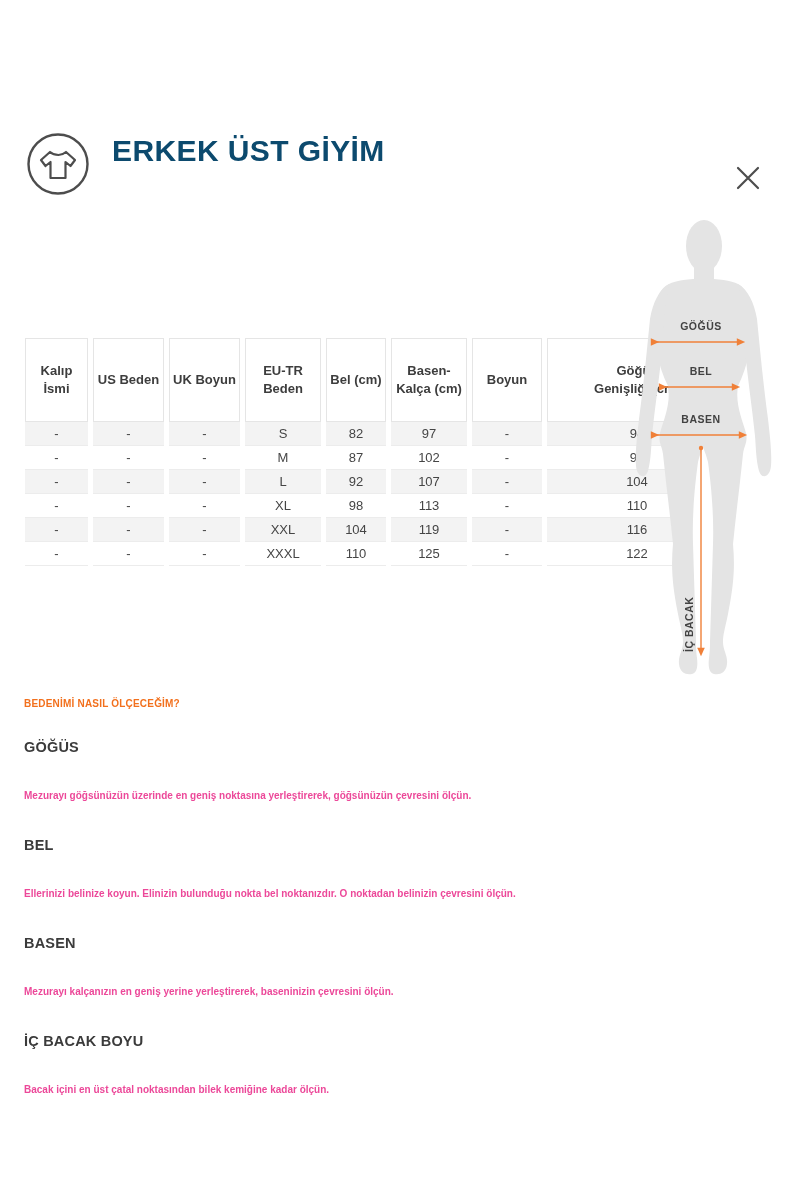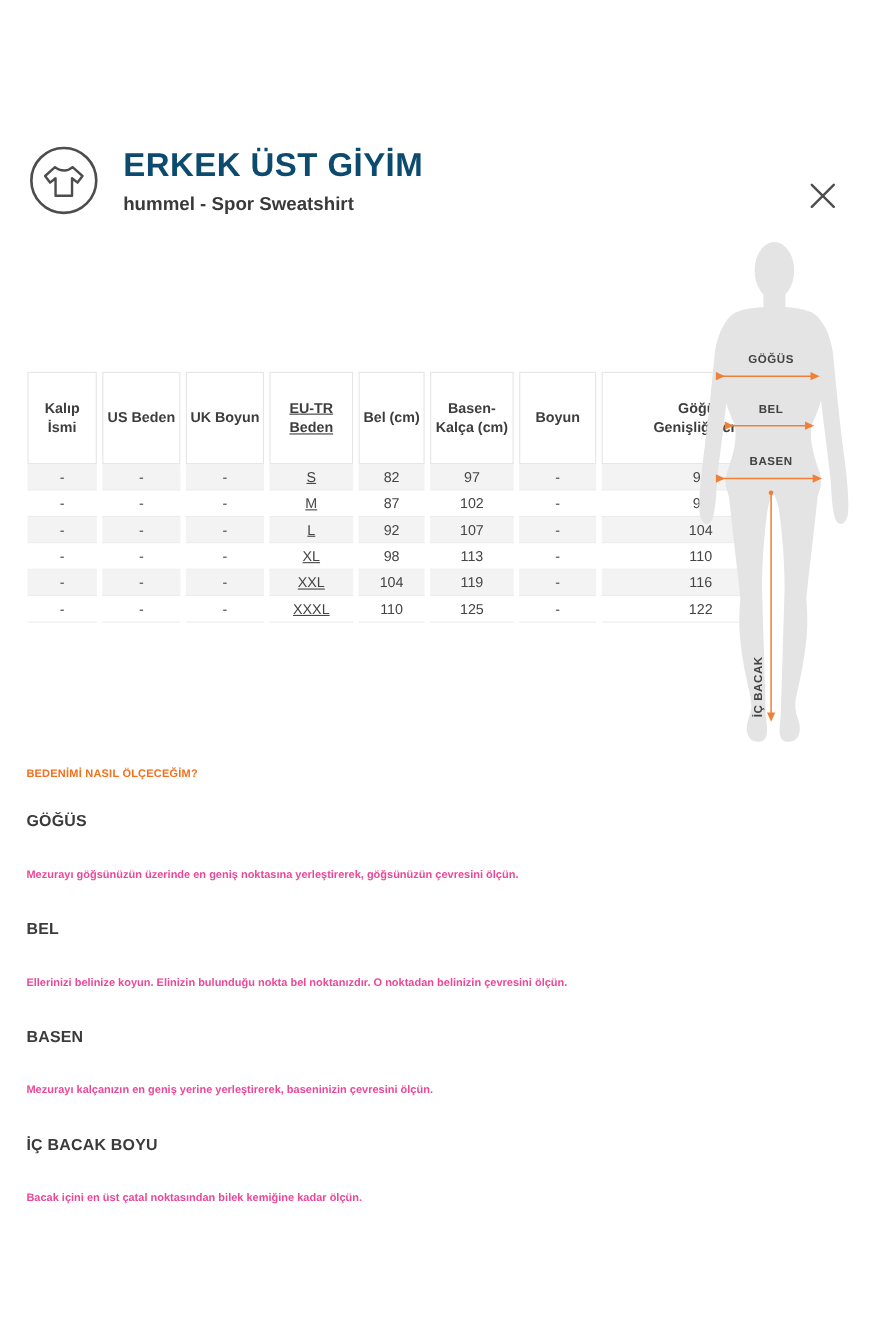--- a/index.html
+++ b/index.html
@@ -41,21 +41,21 @@
   }
   .size-table td{
     font-size:13px;color:#454545;text-align:center;
     padding:2px;height:19px;border-bottom:1px solid #ececec;
     background:#fff;
   }
   .size-table tbody tr:nth-child(odd) td{background:#f3f3f3;}
   .size-table th:nth-child(1),.size-table td:nth-child(1){width:57px;margin-left:48px;}
   .size-table th:nth-child(2),.size-table td:nth-child(2){width:65px;}
   .size-table th:nth-child(3),.size-table td:nth-child(3){width:65px;}
-  .size-table th:nth-child(4),.size-table td:nth-child(4){width:70px;text-decoration:underline;}
+  .size-table th:nth-child(4),.size-table td:nth-child(4){width:70px;}
   .size-table th:nth-child(5),.size-table td:nth-child(5){width:54px;}
   .size-table th:nth-child(6),.size-table td:nth-child(6){width:70px;}
   .size-table th:nth-child(7),.size-table td:nth-child(7){width:64px;}
   .size-table th:nth-child(8),.size-table td:nth-child(8){width:98px;padding-left:40px;}
 
   
   .figure-wrap{position:absolute;left:616px;top:214px;width:176px;height:472px;}
 
   
   .guide{position:absolute;left:24px;top:698px;width:752px;}
@@ -77,21 +77,20 @@
 
 <div class="page">
 
   <div class="hdr-icon">
     <svg width="64" height="64" viewBox="0 0 64 64">
       <circle cx="32" cy="32" r="29.5" fill="none" stroke="#4d4d4d" stroke-width="2.4"></circle>
       <path d="M24,20 l-9,8 4.5,6 5,-4 v16 h15 v-16 l5,4 4.5,-6 -9,-8 c-2.5,2.2 -5,3 -7.5,3 c-2.5,0 -6,-0.8 -8.5,-3 z" fill="none" stroke="#4d4d4d" stroke-width="2.2" stroke-linejoin="round"></path>
     </svg>
   </div>
   <div class="hdr-title">ERKEK ÜST GİYİM</div>
-  <div class="hdr-sub">hummel - Spor Sweatshirt</div>
   <button class="close-btn" aria-label="close">
     <svg width="32" height="32" viewBox="0 0 32 32">
       <path d="M6,6 L26,26 M26,6 L6,26" stroke="#4d4d4d" stroke-width="2.2" stroke-linecap="round"></path>
     </svg>
   </button>
 
   <table class="size-table">
     <thead>
         <tr id="size-table-head">
           <th>Kalıp İsmi</th>

